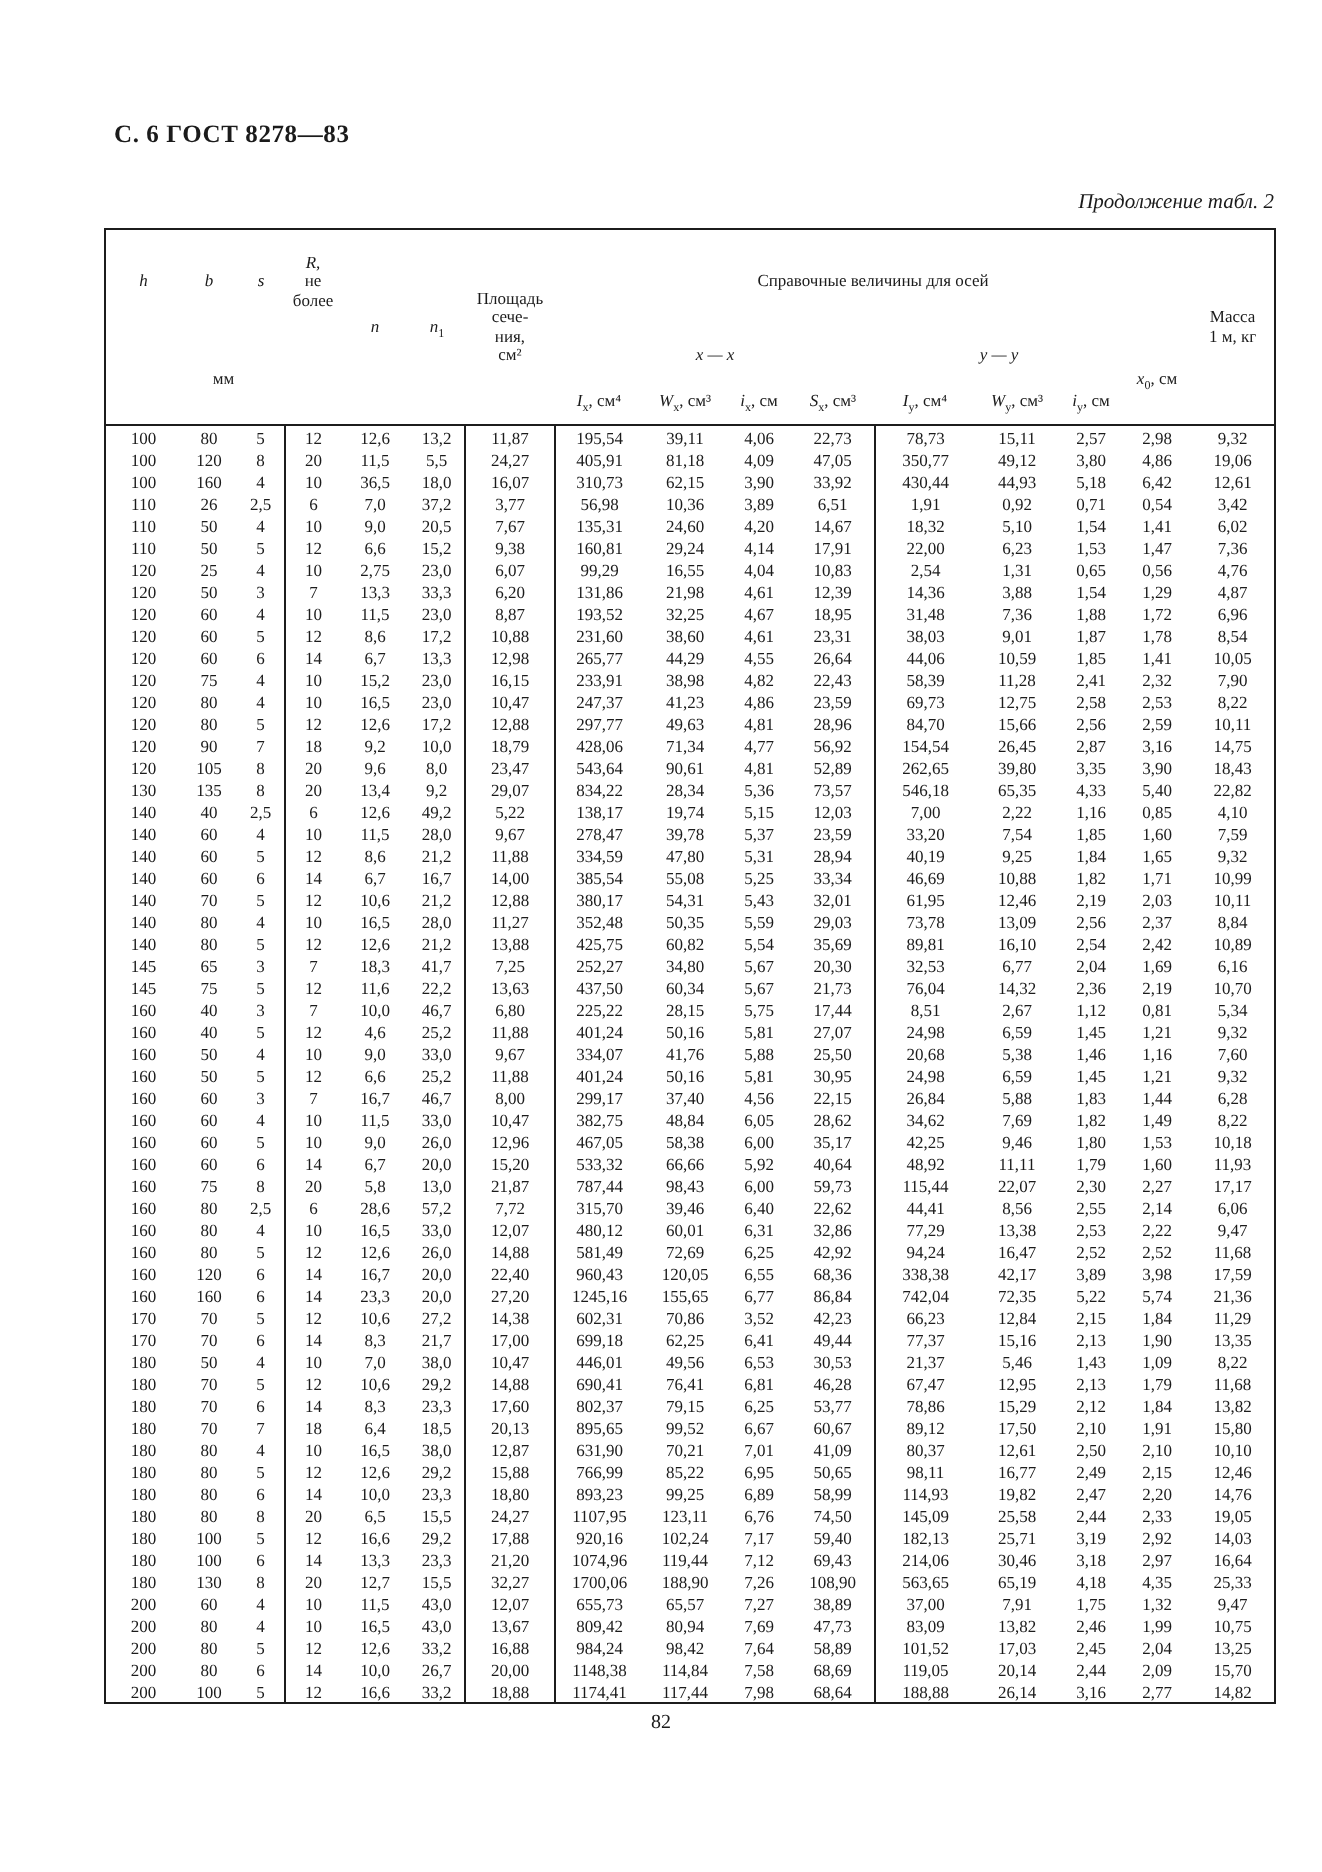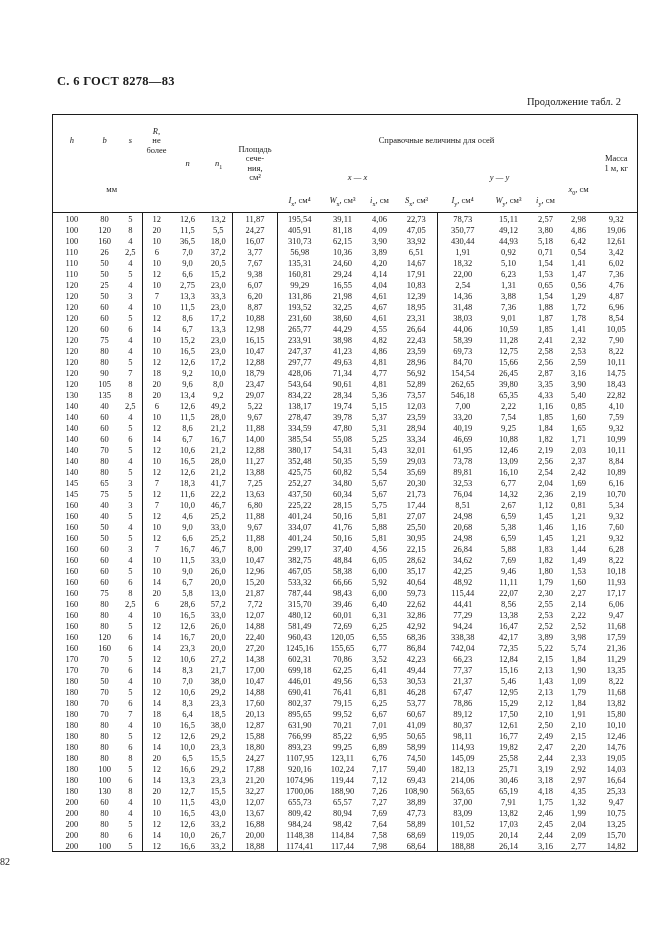--- a/index.html
+++ b/index.html
@@ -8,25 +8,24 @@
     width:661px;height:936px;
     background:#fff;
     font-family:"Liberation Serif","DejaVu Serif",serif;
     color:#1b1b1b;
     overflow:hidden;
   }
   .doc-header{
     position:absolute;left:57px;top:60px;
     font-size:12.5px;font-weight:bold;letter-spacing:.3px;
     white-space:nowrap;
-    margin-top:14px;
   }
   .continuation{
-    position:absolute;right:40px;top:96px;
-    font-size:10.5px;
+    position:absolute;right:24px;top:96px;
+    font-size:10.5px;font-style:italic;
     white-space:nowrap;
   }
   .gost-table{
     position:absolute;left:52px;top:114px;
     width:585px;
     border-collapse:collapse;
     table-layout:fixed;
   }
   .gost-table,.gost-table th,.gost-table td{border:0 solid #1c1c1c;}
   .gost-table{border:1.6px solid #1c1c1c;}
@@ -53,21 +52,21 @@
   thead{border-bottom:1.8px solid #1c1c1c;}
   .row-top{height:52px;}
   .row-mid{height:22px;}
   .row-units{height:24px;}
   .it{font-style:italic;}
   .multiline{white-space:pre-line;}
   .gost-table sub{font-size:6px;line-height:0;}
   .units-cell{font-size:8px;}
   .page-number{
     position:absolute;left:0;right:0;top:856px;
-    text-align:left;font-size:10px;
+    text-align:center;font-size:10px;
   }
 </style>
 </head>
 <body>
 
 <div class="page">
 
   <div class="doc-header">С. 6 ГОСТ 8278—83</div>
 
   <div class="continuation">Продолжение табл. 2</div>

